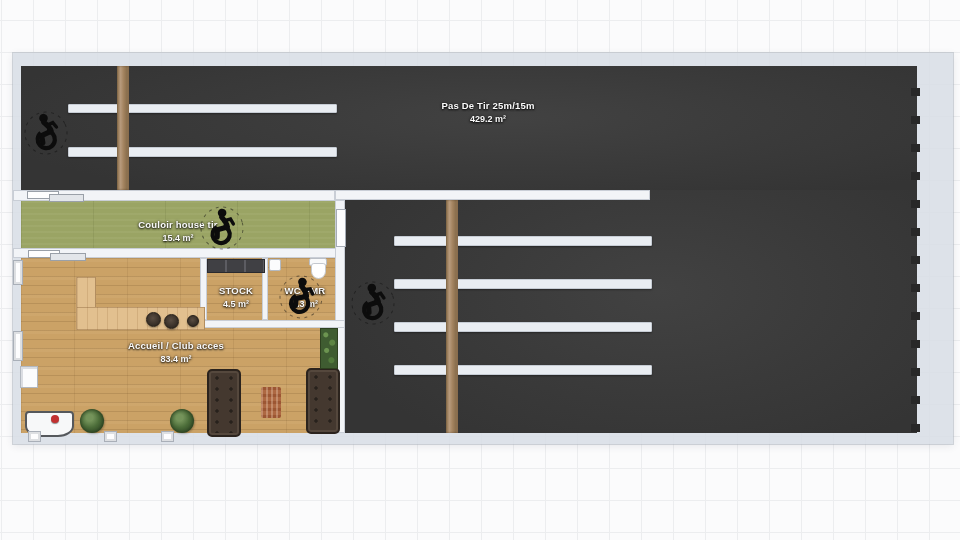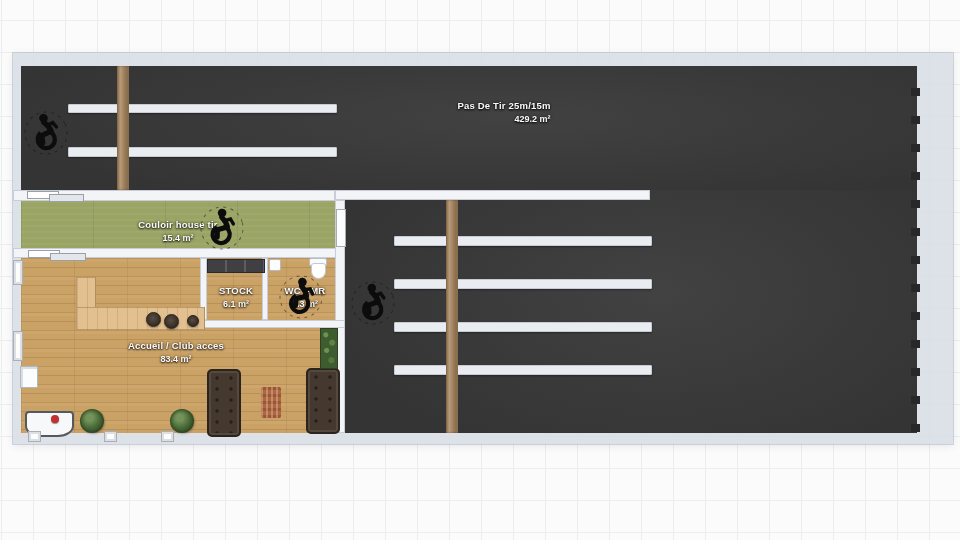--- a/index.html
+++ b/index.html
@@ -168,31 +168,31 @@
   <div class="abs sofa" style="left:207px;top:369px;width:30px;height:64px;"></div>
   <div class="abs sofa" style="left:306px;top:368px;width:30px;height:62px;"></div>
   <div class="abs rug" style="left:261px;top:387px;width:20px;height:31px;"></div>
   <div class="abs planter" style="left:320px;top:328px;width:16px;height:39px;"></div>
   <div class="abs bush" style="left:80px;top:409px;width:24px;height:24px;"></div>
   <div class="abs bush" style="left:170px;top:409px;width:24px;height:24px;"></div>
   <div class="abs desk" style="left:25px;top:411px;width:45px;height:22px;"></div>
   <div class="abs desk-item" style="left:51px;top:415px;width:8px;height:8px;"></div>
   <div class="abs panel" style="left:20px;top:366px;width:16px;height:20px;"></div>
 
-  <div class="room-label" style="left:504px;top:100px;text-align:right;">
+  <div class="room-label" style="left:488px;top:100px;">
     <div class="rl-name">Pas De Tir 25m/15m</div>
     <div class="rl-area">429.2 m²</div>
   </div>
   <div class="room-label" style="left:178px;top:219px;">
     <div class="rl-name">Couloir house tir</div>
     <div class="rl-area">15.4 m²</div>
   </div>
   <div class="room-label" style="left:236px;top:285px;">
     <div class="rl-name">STOCK</div>
-    <div class="rl-area">6.1 m²</div>
+    <div class="rl-area">4.5 m²</div>
   </div>
   <div class="room-label" style="left:305px;top:285px;">
     <div class="rl-name">WC PMR</div>
     <div class="rl-area">4.3 m²</div>
   </div>
   <div class="room-label" style="left:176px;top:340px;">
     <div class="rl-name">Accueil / Club acces</div>
     <div class="rl-area">83.4 m²</div>
   </div>
 

